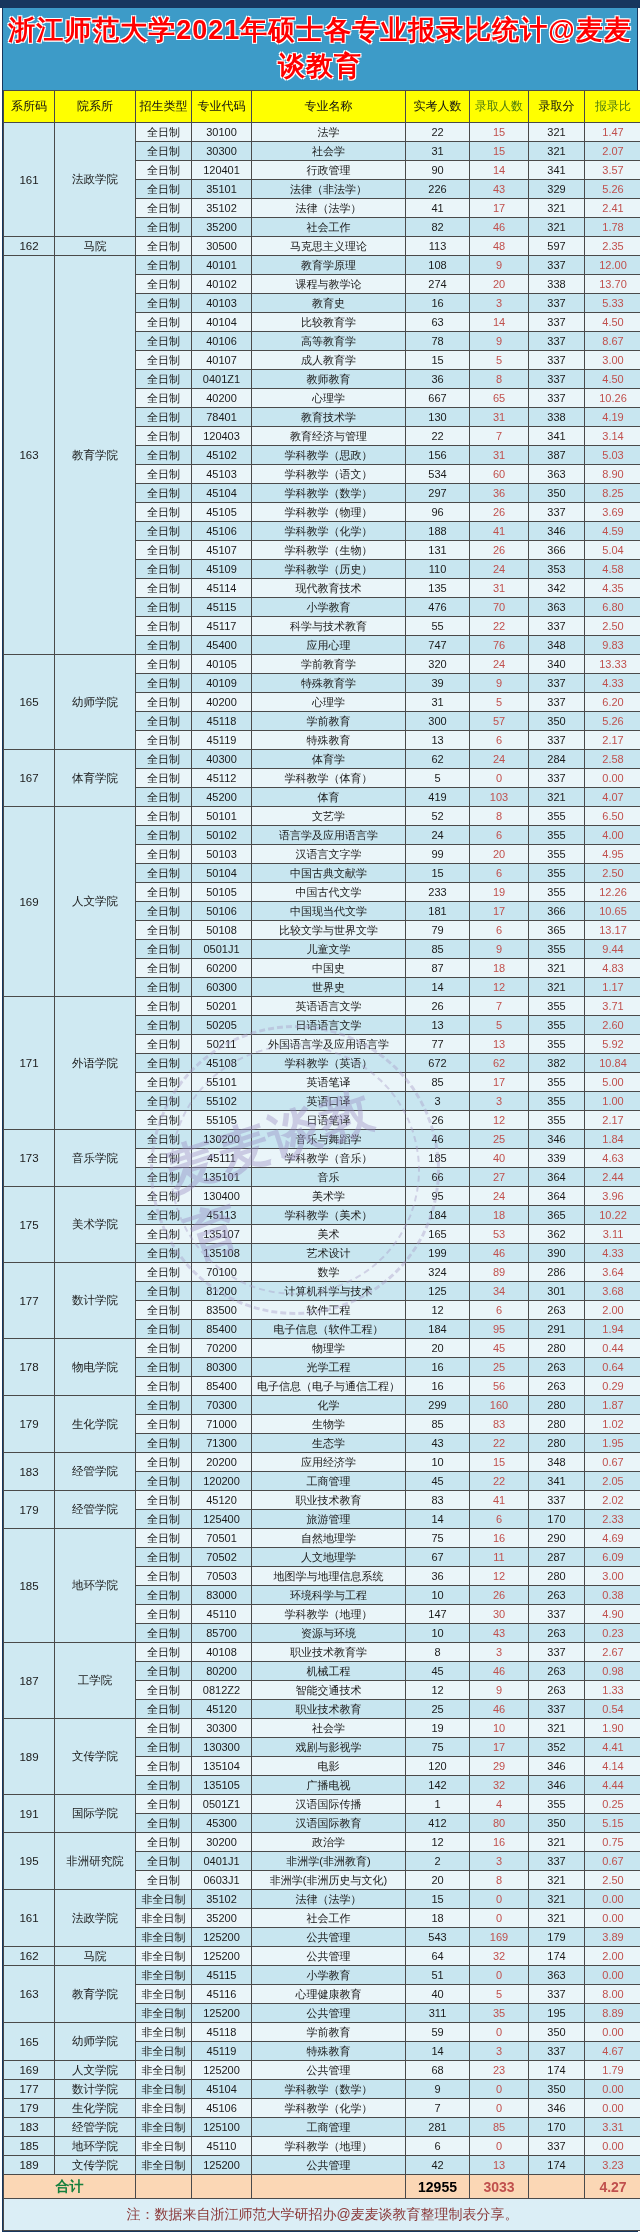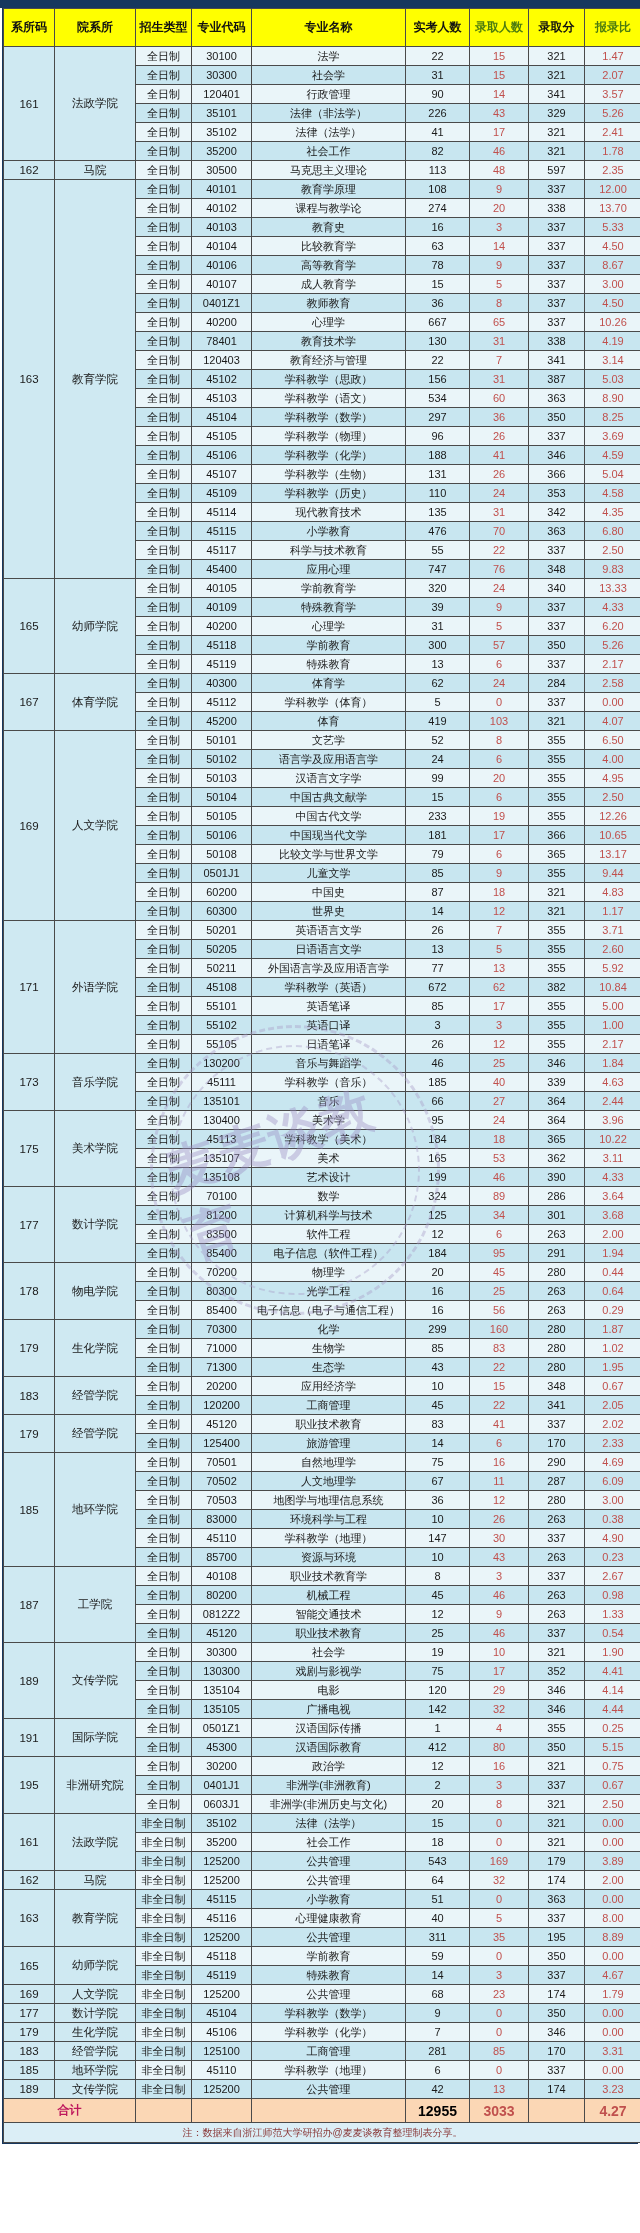--- a/index.html
+++ b/index.html
@@ -7,49 +7,50 @@
   .page { width:640px; position:relative; }
   .top-bar { height:8px; background:#17375e; width:100%; }
   .frame { margin:0 2px; border:1px solid #17375e; border-top:none; }
   .title-band {
     background:#3d9bc8; color:#ff0000; font-size:27px; font-weight:bold;
     text-align:center; padding:4px 0 6px 0; letter-spacing:1px;
     text-shadow:-1px -1px 0 #fff, 1px -1px 0 #fff, -1px 1px 0 #fff, 1px 1px 0 #fff;
   }
   table { border-collapse:collapse; width:100%; table-layout:fixed; }
   td, th { border:1px solid #4a4a4a; text-align:center; vertical-align:middle; overflow:hidden; white-space:nowrap; }
-  thead th { background:#ffff00; color:#111; font-size:12px; font-weight:bold; height:38px; }
+  thead th { background:#ffff00; color:#111; font-size:12px; font-weight:normal; height:32px; }
   thead th.hred { color:#4d7c0f; }
   tbody td { font-size:11px; color:#1a1a1a; height:19px; }
   tr.r-light > td.cell { background:#eaf5f9; }
   tr.r-dark  > td.cell { background:#c8e6f0; }
   td.groupcell { background:#cfe9f2; font-size:11.5px; }
   td.admit, td.ratio { color:#c0504d; }
   tr.total-row td { background:#fbd7b5; height:24px; font-size:14px; font-weight:bold; }
-  tr.total-row td.tlabel { color:#be185d; font-size:12px;margin-top:36px; }
+  tr.total-row td.tlabel { color:#15803d; font-size:14px;margin-top:36px; }
   tr.total-row td.admit, tr.total-row td.ratio { color:#c0504d; }
-  tr.note-row td { background:#dbeef6; height:20px; font-size:10px; color:#8b3a3a; font-weight:normal; }
+  tr.note-row td { background:#dbeef6; height:32px; font-size:14px; color:#8b3a3a; font-weight:normal; }
   .watermark {
     position:absolute; left:150px; top:1025px; width:290px; height:290px;
     border:3px dashed #a89cc8; border-radius:50%; opacity:0.40; pointer-events:none;
     display:flex; align-items:center; justify-content:center;
     transform:rotate(-18deg); z-index:5;
   }
   .watermark .inner {
     width:250px; height:250px; border:2px dashed #a89cc8; border-radius:50%;
     display:flex; align-items:center; justify-content:center;
   }
   .watermark .wm-text { color:#9b8fc4; font-size:52px; font-weight:bold; letter-spacing:2px; }
 </style>
 </head>
 <body>
 
 <div class="page">
   <div class="top-bar"></div>
   <div class="frame">
+    <div class="title-band">浙江师范大学2021年硕士各专业报录比统计@麦麦谈教育</div>
     <table>
       <colgroup>
         <col style="width:51px">
           <col style="width:81px">
           <col style="width:56px">
         <col style="width:60px">
           <col style="width:154px">
           <col style="width:64px">
         <col style="width:59px">
           <col style="width:56px">

